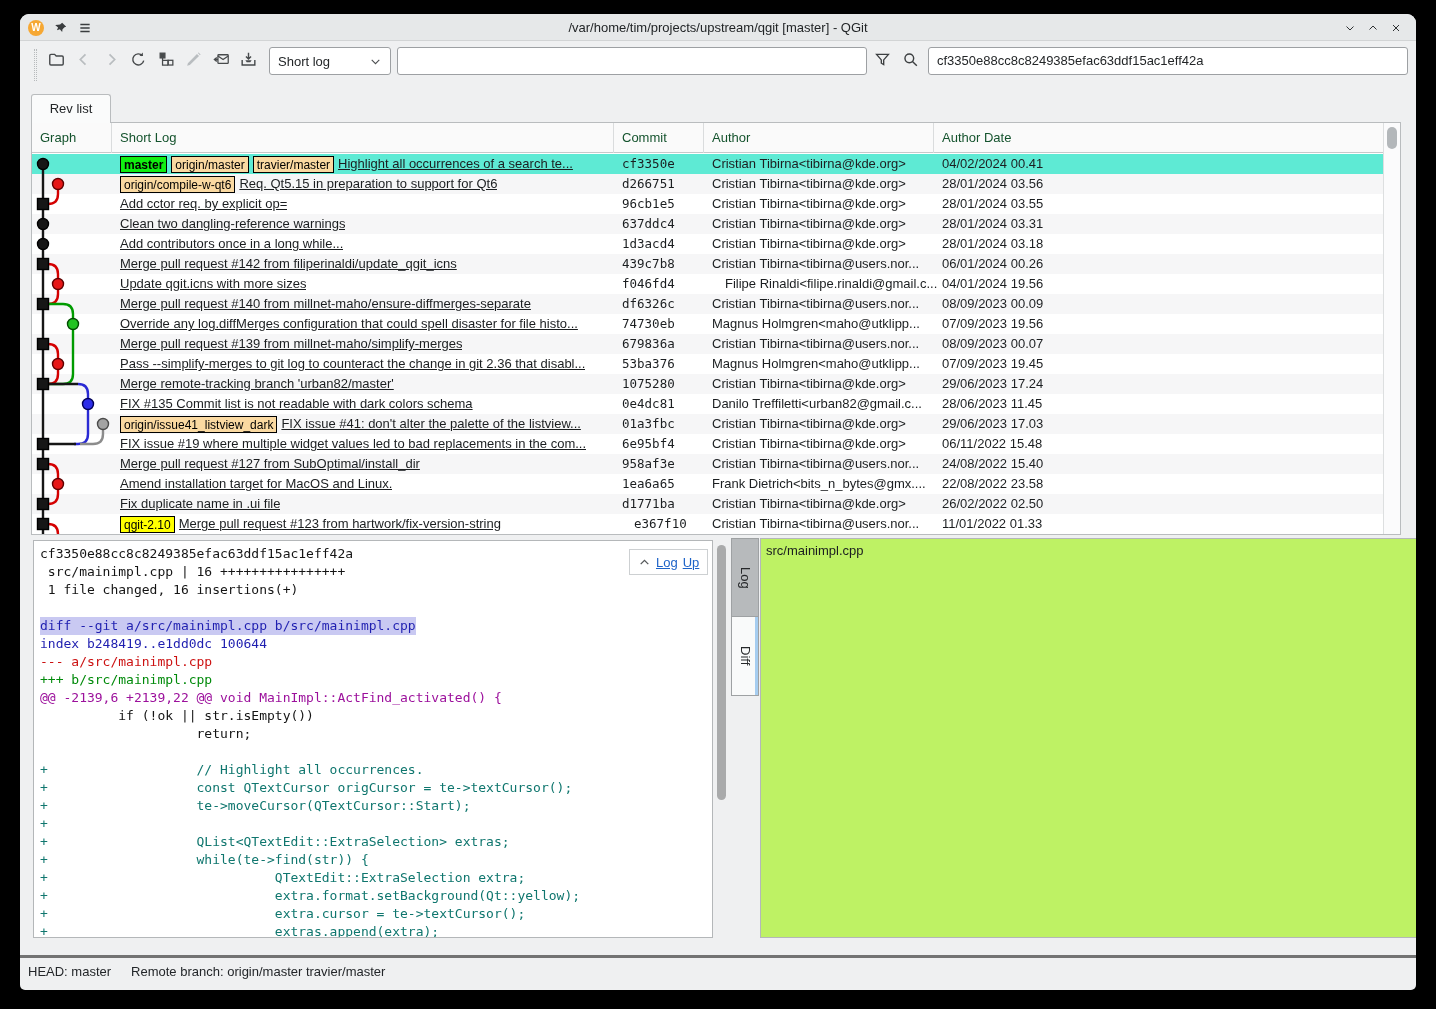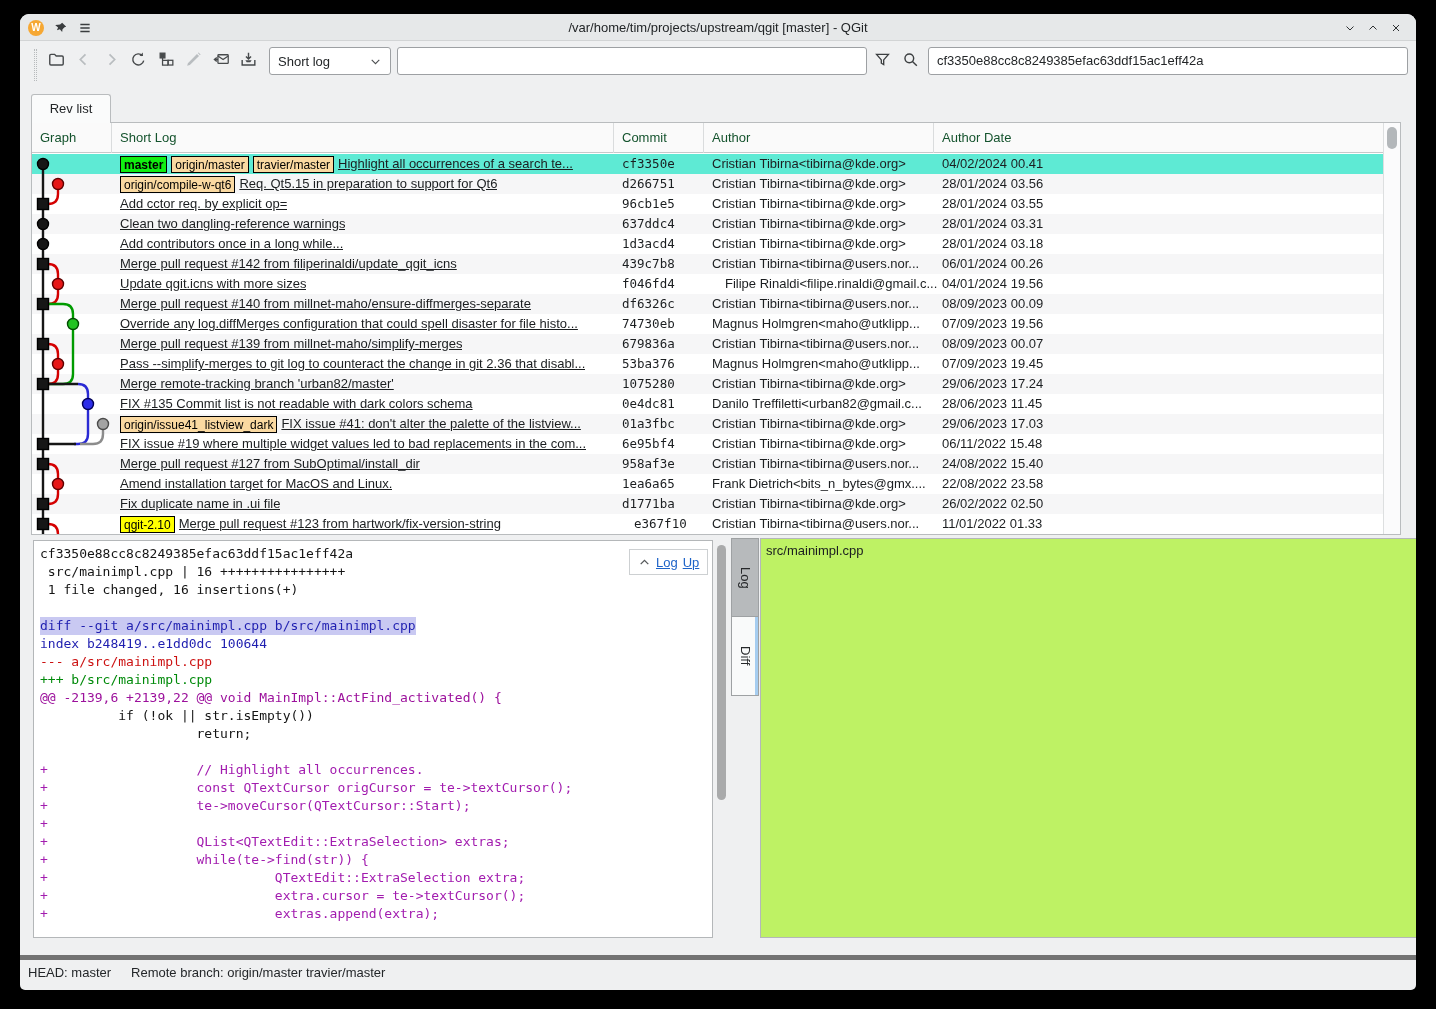--- a/index.html
+++ b/index.html
@@ -51,34 +51,34 @@
   
   .diff-panel{position:absolute;left:13px;top:526px;width:680px;height:398px;background:#fff;border:1px solid #b4b7b9;overflow:hidden;}
   .diff-body{position:absolute;left:6px;top:4px;right:2px;}
   .dline{white-space:pre;font-family:"DejaVu Sans Mono",monospace;font-size:13px;line-height:18px;height:18px;}
   .c-plain{color:#141414;}
   .c-filehdr{color:#1f1fb0;background:#c9c9f2;width:max-content;}
   .c-index{color:#1f1fb0;}
   .c-del{color:#cc1111;}
   .c-addf{color:#008a0a;}
   .c-hunk{color:#9c109c;}
-  .c-add{color:#a21caf;}
+  .c-add{color:#0f766e;}
   .logup{position:absolute;left:595px;top:8px;height:26px;display:flex;align-items:center;gap:5px;border:1px solid #cdd0d2;background:#fff;padding:0 8px;font-size:13px;}
   .logup .caret{width:13px;height:13px;color:#55585a;}
   .logup a{color:#1d63c8;text-decoration:underline;}
   .diff-scroll{position:absolute;left:695px;top:526px;width:14px;height:398px;}
   .diff-scroll .thumb{position:absolute;left:2px;top:5px;width:9px;height:255px;background:#a9aaab;border-radius:4.5px;}
   .vtab{position:absolute;left:711px;width:28px;border:1px solid #9ea1a3;writing-mode:vertical-rl;display:flex;align-items:center;justify-content:center;font-size:13px;color:#26282a;}
   #vtab-log{top:524px;height:79px;background:#b7babc;}
   #vtab-diff{top:602px;height:80px;background:#f9fafa;}
   .vtab .accent{position:absolute;right:0;top:0;width:3px;height:100%;background:#a6cdf0;}
   .files-panel{position:absolute;left:740px;top:524px;width:700px;height:400px;background:#bef264;border:1px solid #b4b7b9;padding:3px 0 0 5px;}
   .file-item{font-size:13px;color:#1b1e20;line-height:17px;white-space:nowrap;}
   
-  .statusbar{position:absolute;left:0;top:941px;width:100%;height:30px;border-top:5px solid #737373;background:#eff0f1;display:flex;align-items:center;gap:20px;padding-left:8px;font-size:13px;color:#232629;}
+  .statusbar{position:absolute;left:0;top:941px;width:100%;height:30px;border-top:3px solid #737373;background:#eff0f1;display:flex;align-items:center;gap:20px;padding-left:8px;font-size:13px;color:#232629;}
 </style>
 </head>
 <body>
 
 <div class="window">
 
   <div class="titlebar">
     <div class="tb-left">
       <div class="appicon">W</div>
       <div class="tb-ico"><svg viewBox="0 0 24 24" fill="currentColor">
@@ -401,20 +401,21 @@
         <div class="dline c-plain">          if (!ok || str.isEmpty())</div>
         <div class="dline c-plain">                    return;</div>
         <div class="dline c-plain">&nbsp;</div>
         <div class="dline c-add">+                   // Highlight all occurrences.</div>
         <div class="dline c-add">+                   const QTextCursor origCursor = te-&gt;textCursor();</div>
         <div class="dline c-add">+                   te-&gt;moveCursor(QTextCursor::Start);</div>
         <div class="dline c-add">+</div>
         <div class="dline c-add">+                   QList&lt;QTextEdit::ExtraSelection&gt; extras;</div>
         <div class="dline c-add">+                   while(te-&gt;find(str)) {</div>
         <div class="dline c-add">+                             QTextEdit::ExtraSelection extra;</div>
+        <div class="dline c-add">+                             extra.format.setBackground(Qt::yellow);</div>
         <div class="dline c-add">+                             extra.cursor = te-&gt;textCursor();</div>
         <div class="dline c-add">+                             extras.append(extra);</div>
       </div>
     <div class="logup">
       <span class="caret"><svg viewBox="0 0 24 24" fill="none" stroke="currentColor" stroke-width="2.4">
             <path d="M5 15l7-7 7 7"></path>
           </svg></span>
       <a href="#">Log</a>
       <a href="#">Up</a>
     </div>

